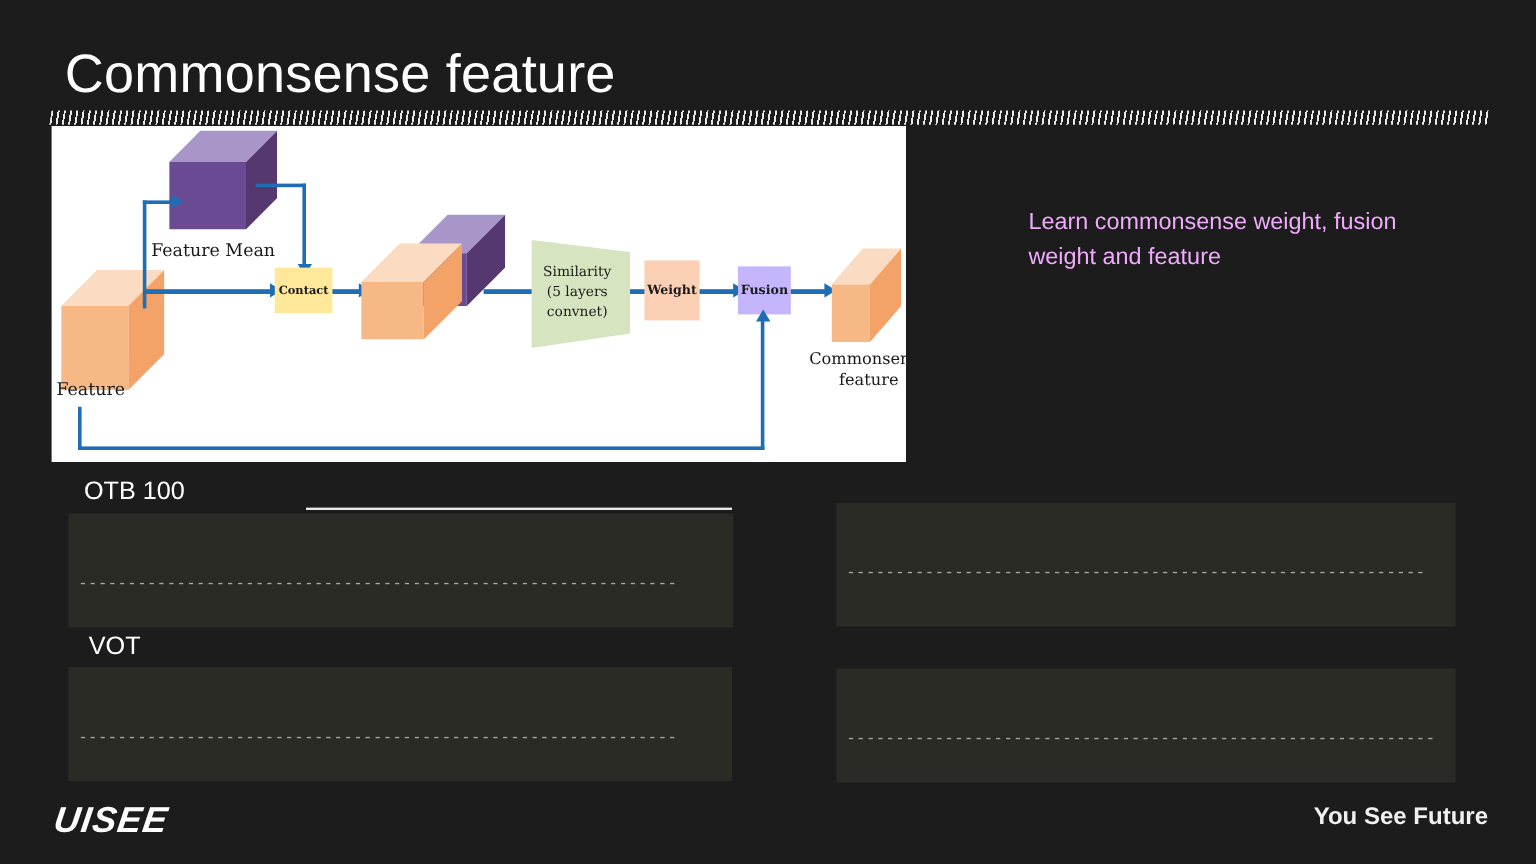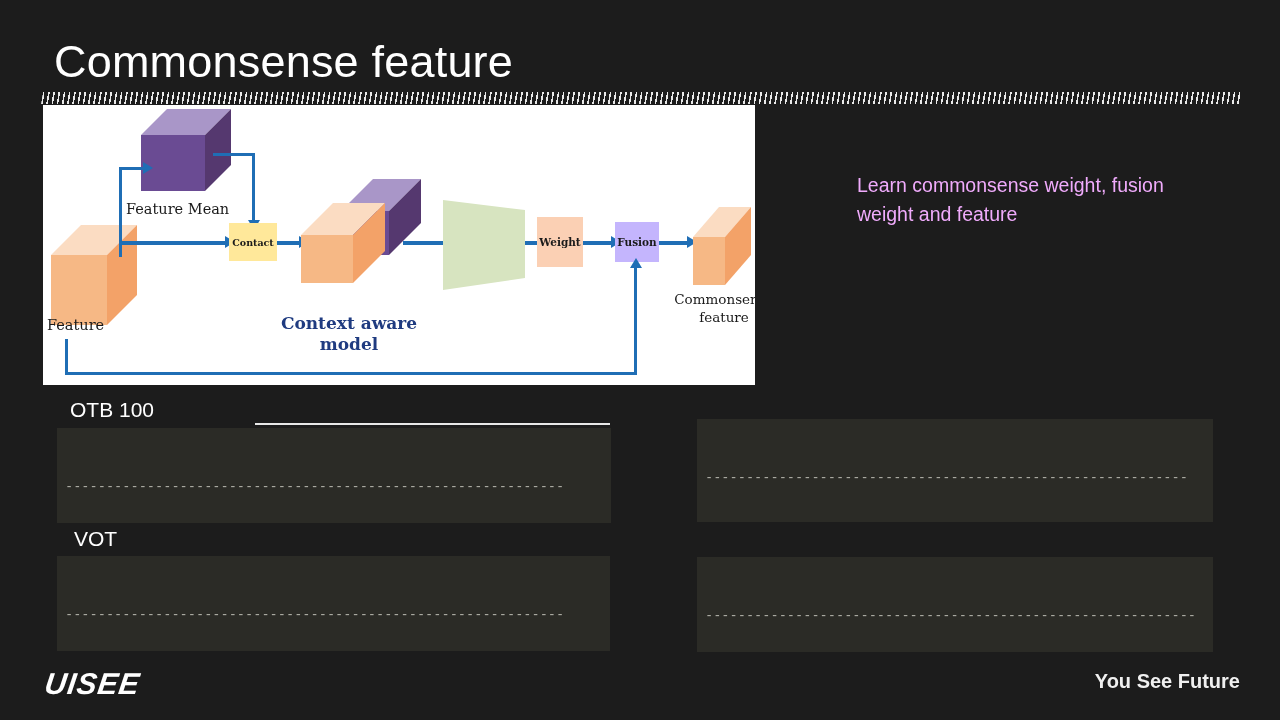--- a/index.html
+++ b/index.html
@@ -159,29 +159,30 @@
 
       <polygon points="40,40 72,8 120,8 88,40" fill="#a996c8"></polygon>
       <polygon points="88,40 120,8 120,52 88,84" fill="#55386f"></polygon>
       <polygon points="40,40 88,40 88,84 40,84" fill="#6a4b93"></polygon>
 
       <polygon points="0,64 32,32 84,32 52,64" fill="#fbdcc2"></polygon>
       <polygon points="0,64 52,64 52,112 0,112" fill="#f6b885"></polygon>
       <polygon points="52,64 84,32 84,80 52,112" fill="#f3a268"></polygon>
     </svg>
   </div>
-  <div class="lbl-blue" style="left:216px;top:208px;width:180px;font-size:17px;white-space:pre-line;">Context aware
-model</div>
 
   <div class="arrow-line" style="left:360px;top:136px;width:60px;height:3.5px;"></div>
   <div class="arrow-head ah-right" style="left:415px;top:131px;"></div>
 
   <svg width="88" height="90" style="position:absolute;left:394px;top:95px;">
     <polygon points="6,0 88,10 88,78 6,90" fill="#d7e4c0"></polygon>
   </svg>
+  <div class="lbl" style="left:398px;top:113px;width:80px;font-size:11.5px;line-height:1.45;white-space:pre-line;text-align:center;">Similarity
+(5 layers
+convnet)</div>
 
   <div class="arrow-line" style="left:482px;top:136px;width:28px;height:3.5px;"></div>
   <div class="arrow-head ah-right" style="left:506px;top:131px;"></div>
 
   <div class="box" style="left:494px;top:112px;width:46px;height:50px;background:#fbd0b4;font-size:10.5px;font-weight:bold;">Weight</div>
 
   <div class="arrow-line" style="left:540px;top:136px;width:32px;height:3.5px;"></div>
   <div class="arrow-head ah-right" style="left:568px;top:131px;"></div>
 
   <div class="box" style="left:572px;top:117px;width:44px;height:40px;background:#c4b5fd;font-size:10.5px;font-weight:bold;">Fusion</div>

